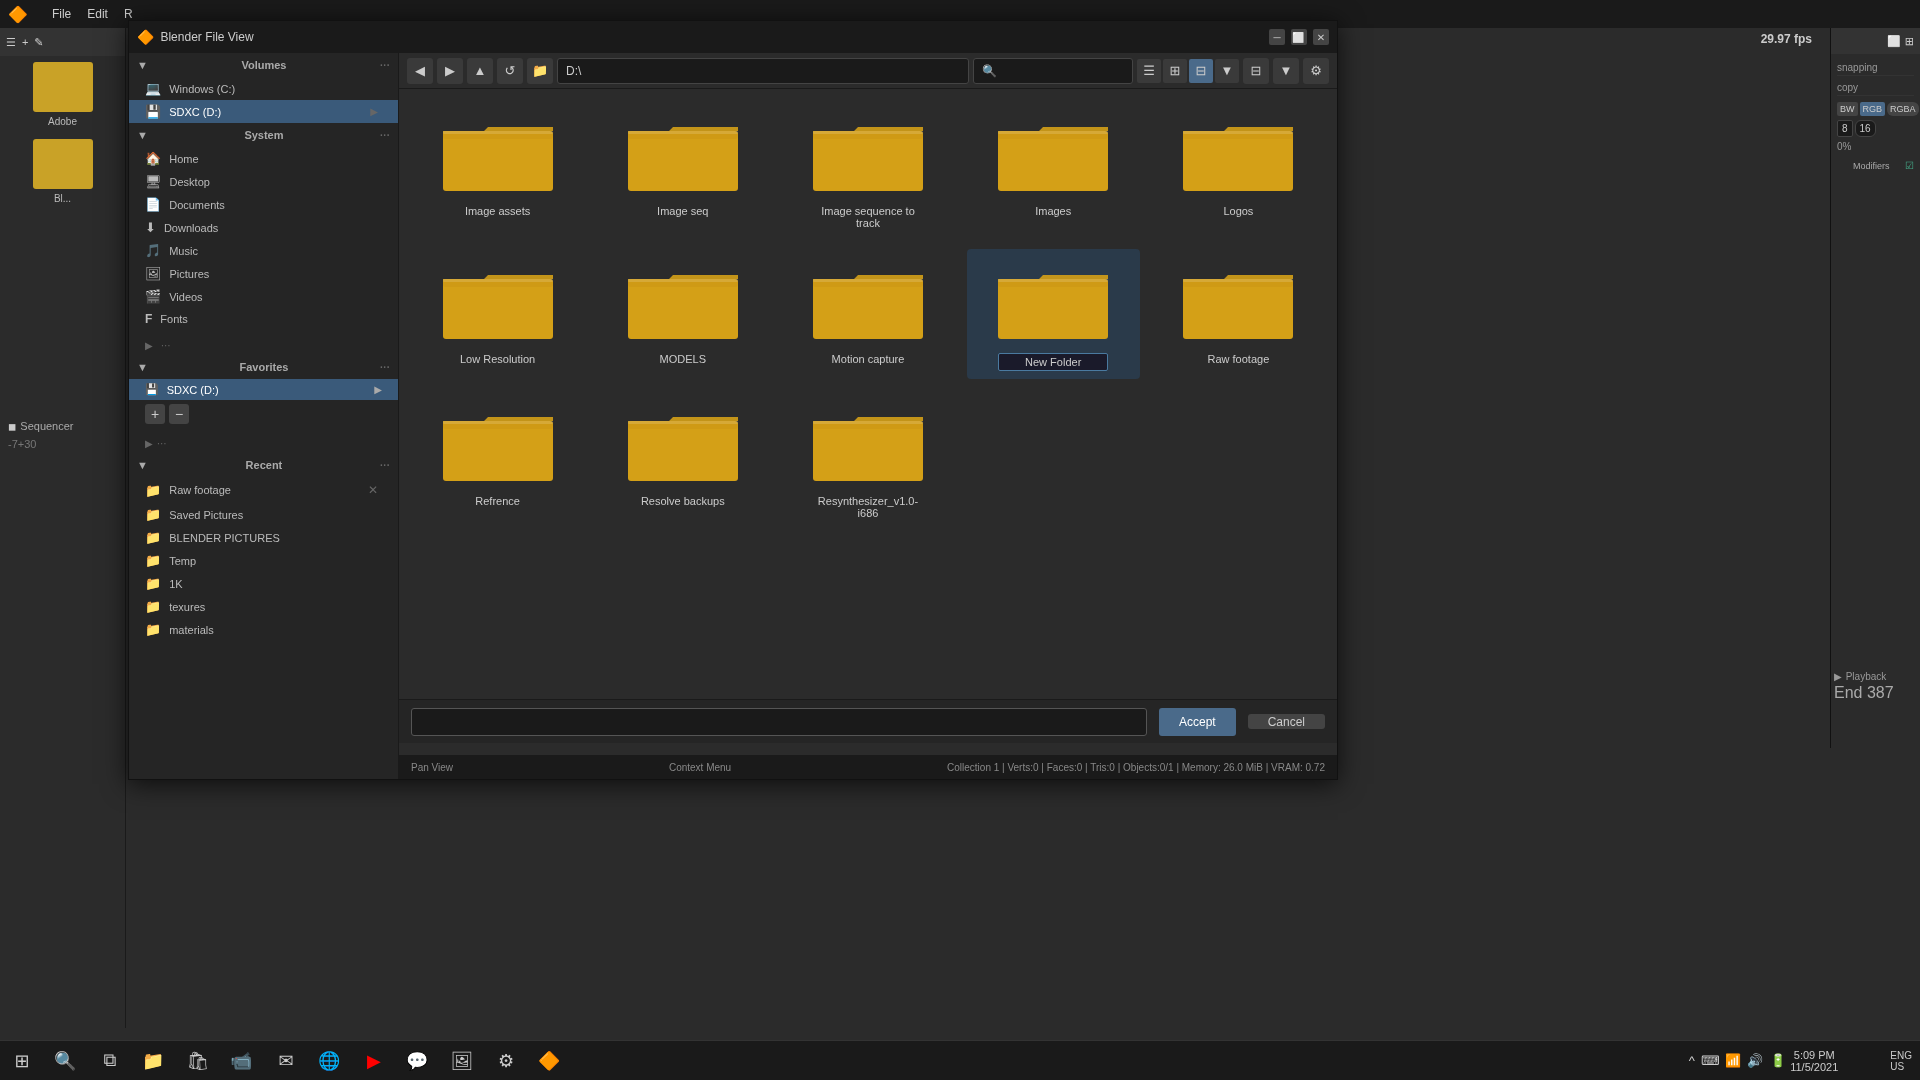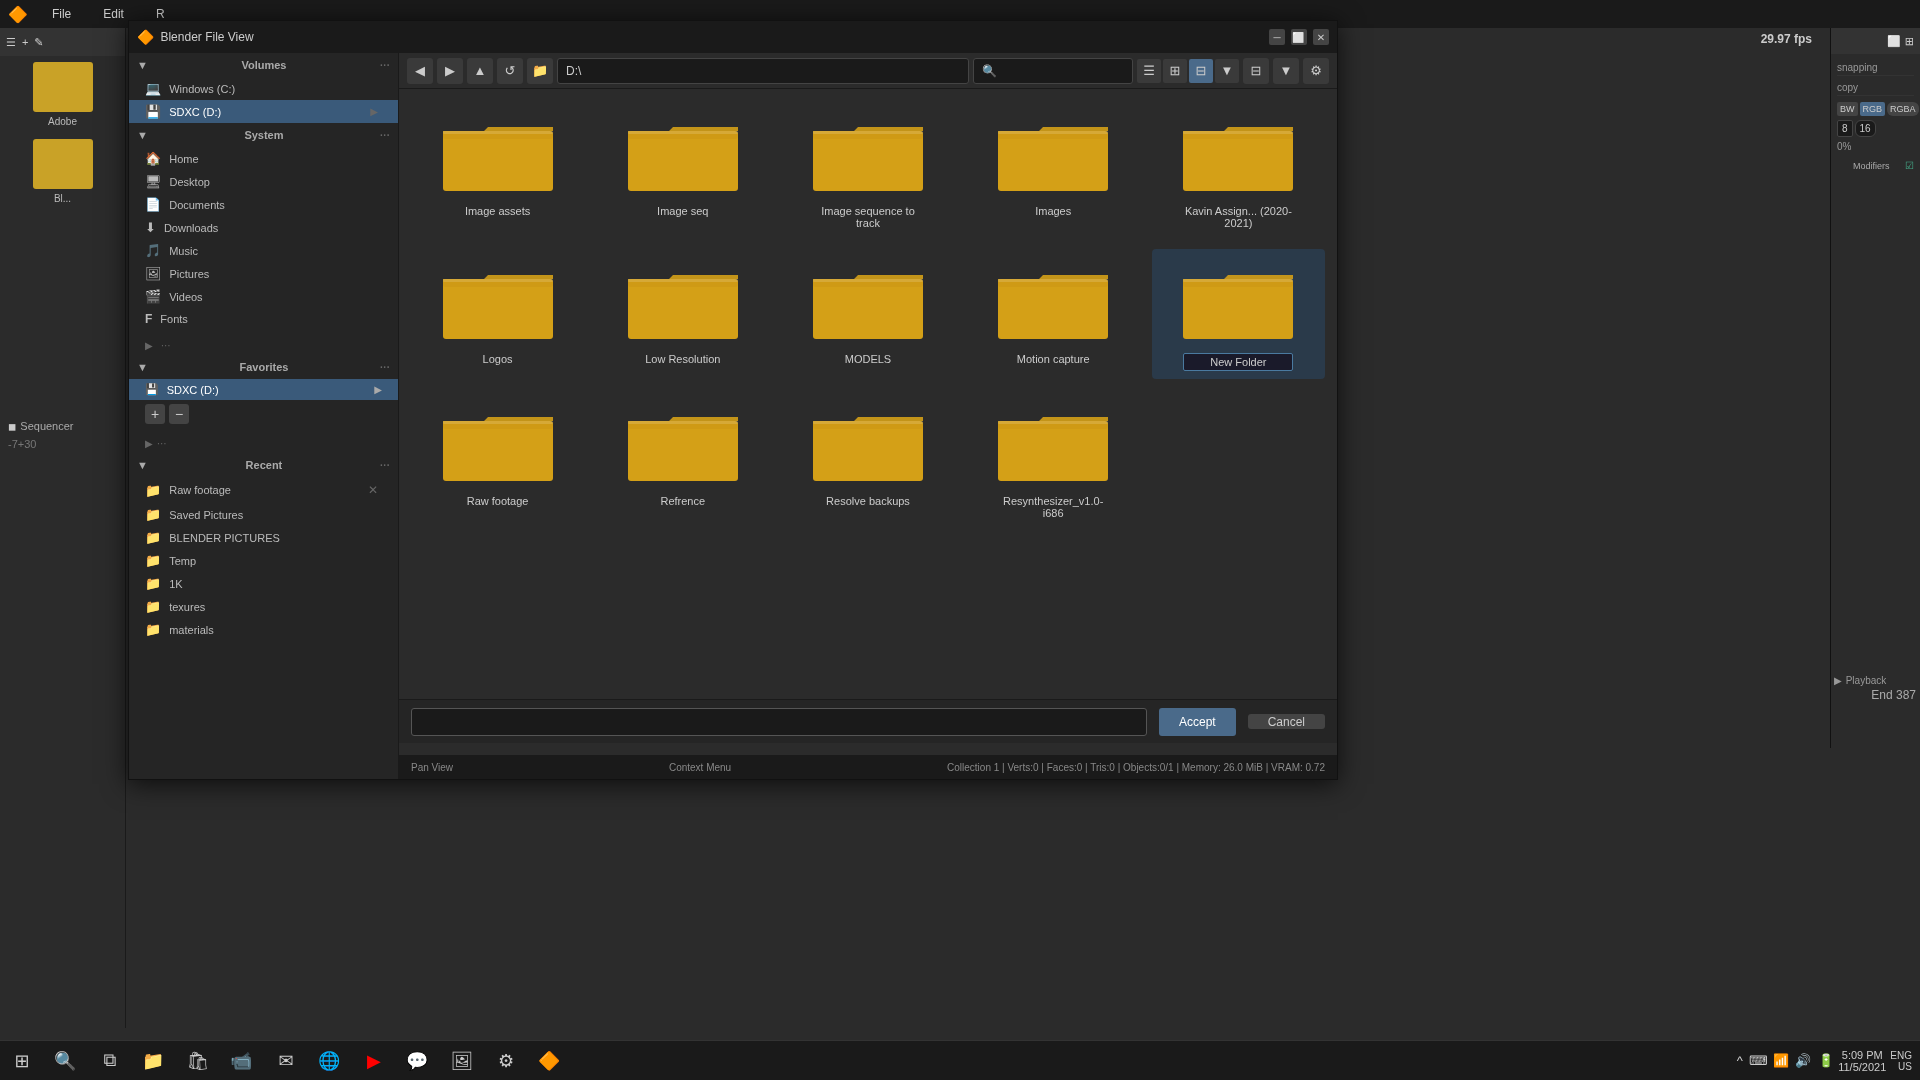--- a/index.html
+++ b/index.html
@@ -77,21 +77,21 @@
       align-items: center;
       padding: 0 8px;
       gap: 12px;
     }
     .blender-logo {
       font-size: 16px;
       margin-right: 4px;
     }
     .blender-menu-items {
       display: flex;
-      gap: 16px;
+      gap: 0;
       font-size: 12px;
       align-items: flex-end;
     }
     .blender-menu-item {
       padding: 2px 8px;
       border-radius: 3px;
       cursor: pointer;
       color: #ccc;
     }
 
@@ -518,21 +518,21 @@
       <div style="display:flex;align-items:center;justify-content:space-between;margin-top:8px;margin-left:16px;">
         <span style="font-size:9px;color:#aaa;">Modifiers</span>
         <span style="font-size:10px;color:#4a8;">☑</span>
       </div>
 
       <div style="position:absolute;bottom:40px;right:0;width:90px;padding:4px;font-size:10px;color:#999;">
         <div style="display:flex;align-items:center;gap:4px;">
           <span>▶</span>
           <span>Playback</span>
         </div>
-        <div style="font-size:12px;color:#aaa;padding:2px 0;text-align:right;">End <span>387</span></div>
+        <div style="font-size:16px;color:#aaa;padding:2px 0;">End <span>387</span></div>
       </div>
     </div>
   </div>
 
   <div class="dialog-window">
 
     <div class="dialog-titlebar">
       <div class="dialog-title-left">
         <span class="dialog-title-icon">🔶</span>
         <span>Blender File View</span>
@@ -745,35 +745,20 @@
     <path d="M5,28 L40,28 L50,18 L115,18 L115,22 L5,22 Z" fill="#d4a017" opacity="0.9"></path>
 
     <rect x="5" y="22" width="110" height="60" rx="3" ry="3" fill="#d4a017"></rect>
 
     <rect x="5" y="22" width="110" height="8" rx="3" ry="3" fill="#c49010" opacity="0.3"></rect>
 
     <rect x="5" y="22" width="110" height="3" rx="1" ry="1" fill="white" opacity="0.15"></rect>
   </svg>
               </div>
               <div class="folder-label">Images</div>
-            </div>
-            <div class="folder-cell">
-              <div class="folder-thumbnail">
-                <svg viewBox="0 0 120 90" xmlns="http://www.w3.org/2000/svg" width="120" height="90">
-
-    <path d="M5,28 L40,28 L50,18 L115,18 L115,22 L5,22 Z" fill="#d4a017" opacity="0.9"></path>
-
-    <rect x="5" y="22" width="110" height="60" rx="3" ry="3" fill="#d4a017"></rect>
-
-    <rect x="5" y="22" width="110" height="8" rx="3" ry="3" fill="#c49010" opacity="0.3"></rect>
-
-    <rect x="5" y="22" width="110" height="3" rx="1" ry="1" fill="white" opacity="0.15"></rect>
-  </svg>
-              </div>
-              <div class="folder-label">Kavin Assign... (2020-2021)</div>
             </div>
             <div class="folder-cell">
               <div class="folder-thumbnail">
                 <svg viewBox="0 0 120 90" xmlns="http://www.w3.org/2000/svg" width="120" height="90">
 
     <path d="M5,28 L40,28 L50,18 L115,18 L115,22 L5,22 Z" fill="#d4a017" opacity="0.9"></path>
 
     <rect x="5" y="22" width="110" height="60" rx="3" ry="3" fill="#d4a017"></rect>
 
     <rect x="5" y="22" width="110" height="8" rx="3" ry="3" fill="#c49010" opacity="0.3"></rect>
@@ -944,16 +929,16 @@
       <span>^</span>
       <span>⌨</span>
       <span>📶</span>
       <span>🔊</span>
       <span>🔋</span>
     </div>
     <div style="display:flex;flex-direction:column;align-items:center;cursor:pointer;">
       <span>5:09 PM</span>
       <span>11/5/2021</span>
     </div>
-    <div style="font-size:10px;color:#ccc;text-align:right;white-space:pre;">ENG
+    <div style="font-size:10px;color:#ccc;text-align:left;white-space:pre;margin-left:48px;">ENG
 US</div>
   </div>
 </div>
 
 </body></html>

